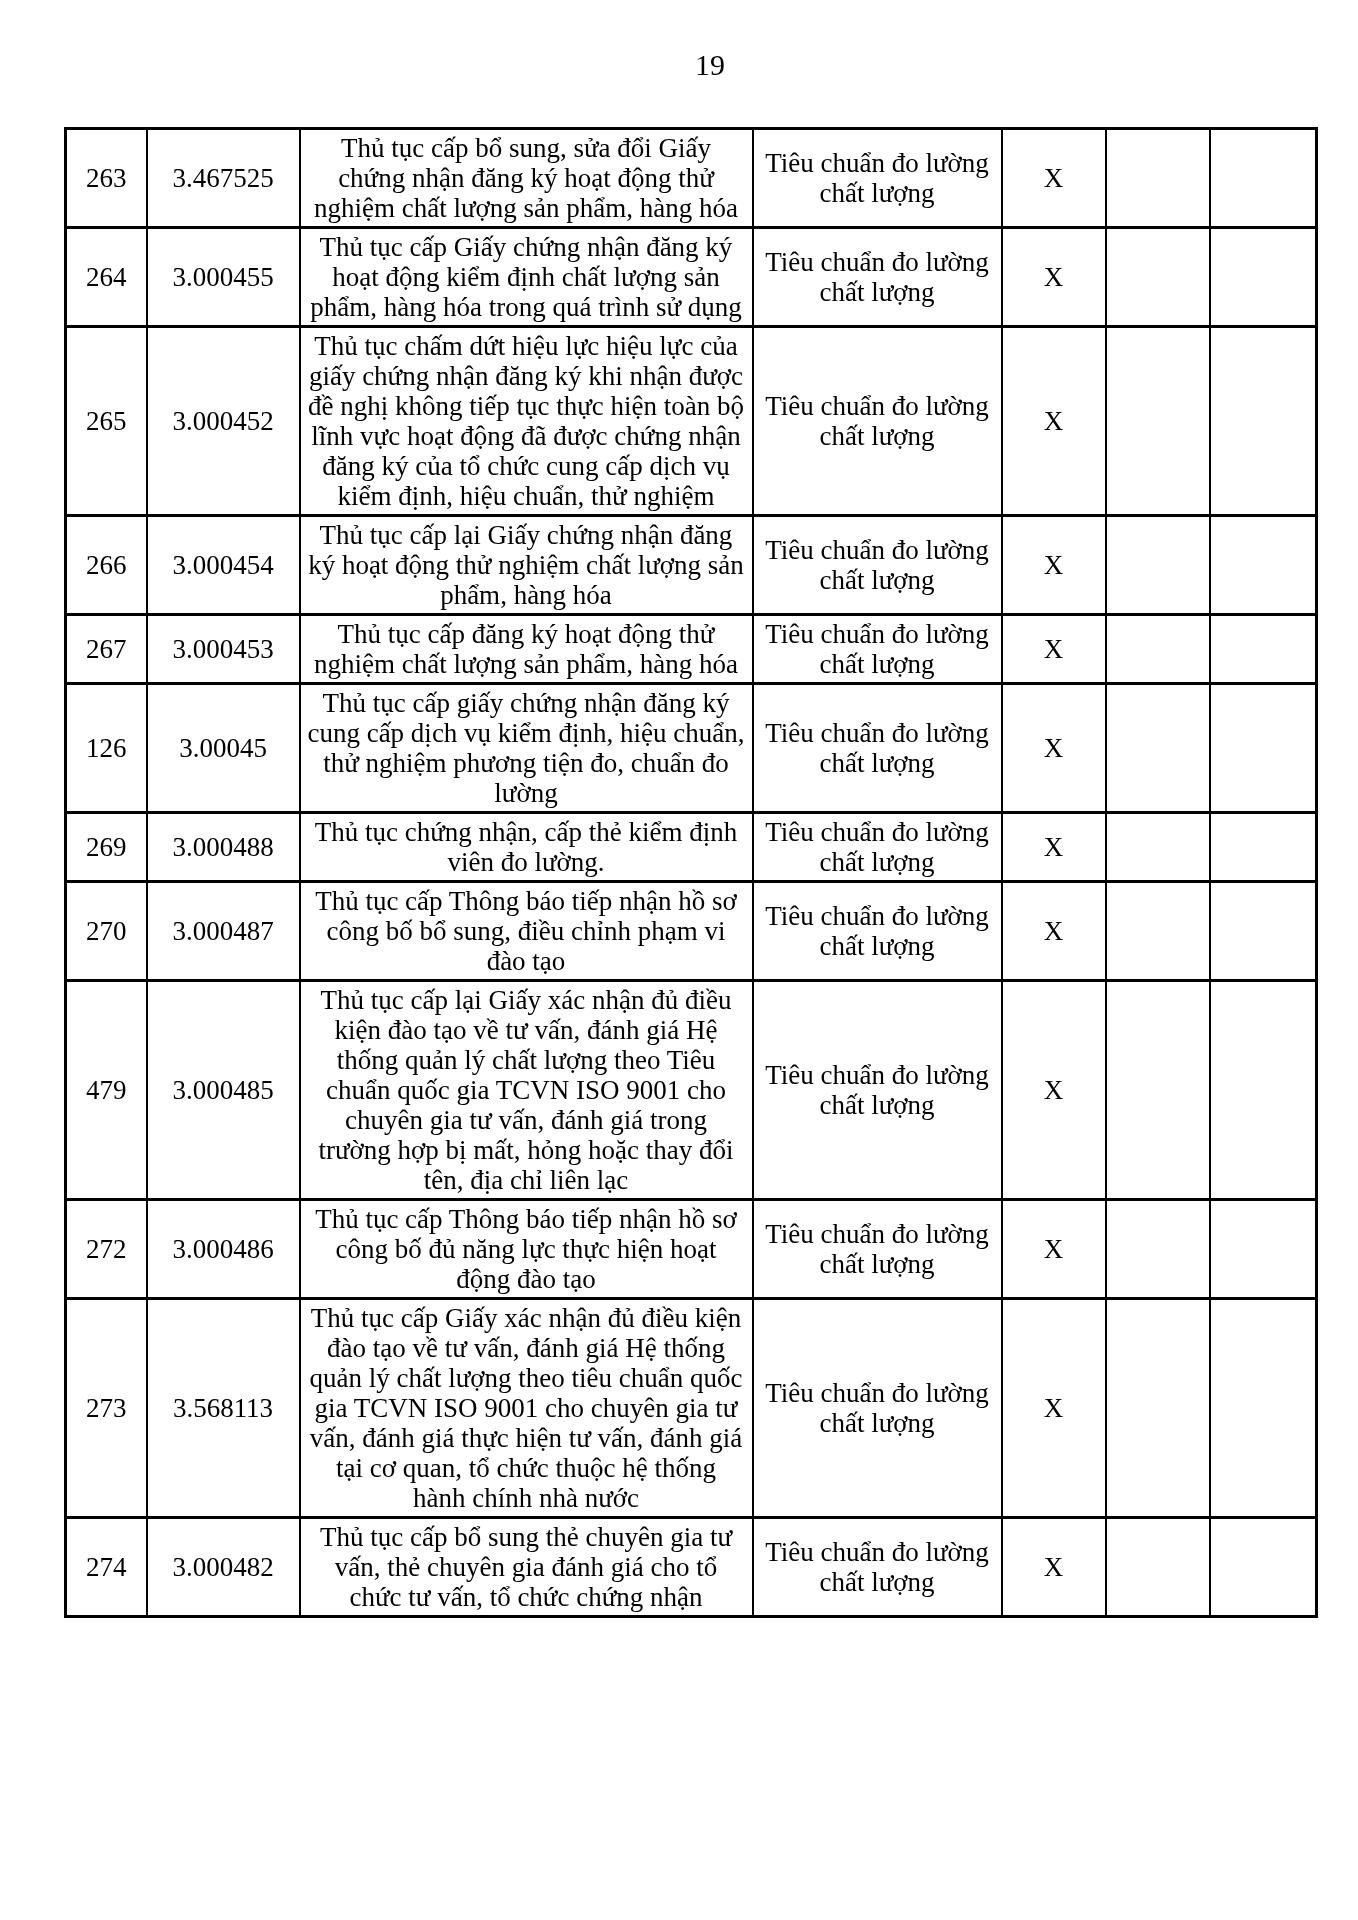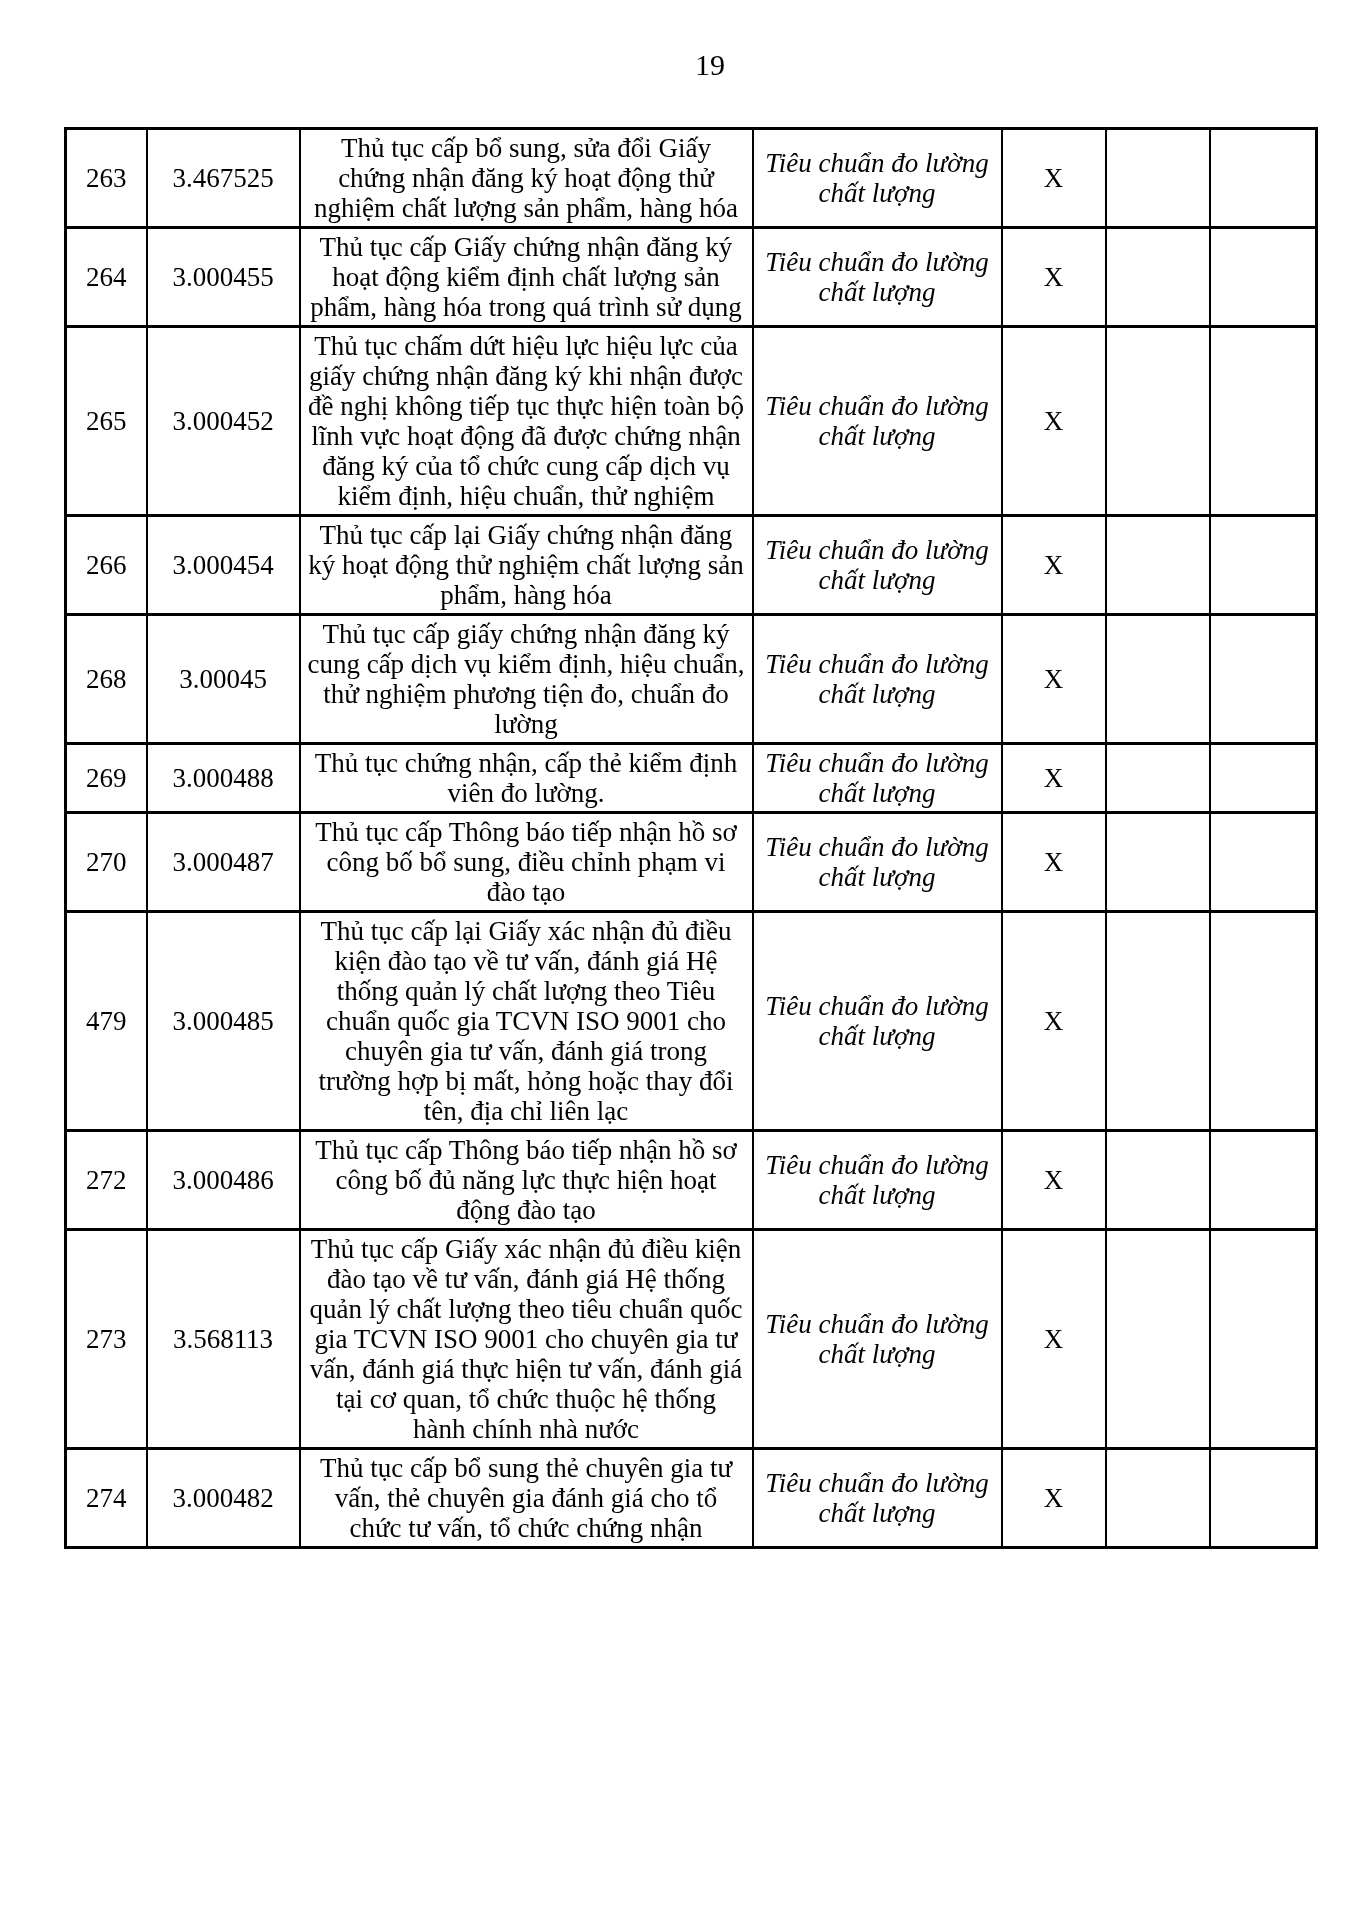--- a/index.html
+++ b/index.html
@@ -48,21 +48,20 @@
   }
   td.cell-name {
     text-align: justify;
     text-justify: inter-word;
     vertical-align: top;
     padding: 3px 8px 3px 9px;
   }
   td.cell-agency {
     padding-left: 26px;
     padding-right: 26px;
-    font-style: italic;
   }
   td.cell-mark {
     font-size: 29px;
   }
 </style>
 </head>
 <body>
 
 <div class="page">
   <div class="page-number">19</div>
@@ -108,21 +107,30 @@
         <tr>
           <td class="cell-no">266</td>
           <td class="cell-code">3.000454</td>
           <td class="cell-name">Thủ tục cấp lại Giấy chứng nhận đăng ký hoạt động thử nghiệm chất lượng sản phẩm, hàng hóa</td>
           <td class="cell-agency">Tiêu chuẩn đo lường chất lượng</td>
           <td class="cell-mark">X</td>
           <td class="cell-extra"></td>
           <td class="cell-extra"></td>
         </tr>
         <tr>
-          <td class="cell-no">268</td>
+          <td class="cell-no">267</td>
+          <td class="cell-code">3.000453</td>
+          <td class="cell-name">Thủ tục cấp đăng ký hoạt động thử nghiệm chất lượng sản phẩm, hàng hóa</td>
+          <td class="cell-agency">Tiêu chuẩn đo lường chất lượng</td>
+          <td class="cell-mark">X</td>
+          <td class="cell-extra"></td>
+          <td class="cell-extra"></td>
+        </tr>
+        <tr>
+          <td class="cell-no">126</td>
           <td class="cell-code">3.00045</td>
           <td class="cell-name">Thủ tục cấp giấy chứng nhận đăng ký cung cấp dịch vụ kiểm định, hiệu chuẩn, thử nghiệm phương tiện đo, chuẩn đo lường</td>
           <td class="cell-agency">Tiêu chuẩn đo lường chất lượng</td>
           <td class="cell-mark">X</td>
           <td class="cell-extra"></td>
           <td class="cell-extra"></td>
         </tr>
         <tr>
           <td class="cell-no">269</td>
           <td class="cell-code">3.000488</td>

